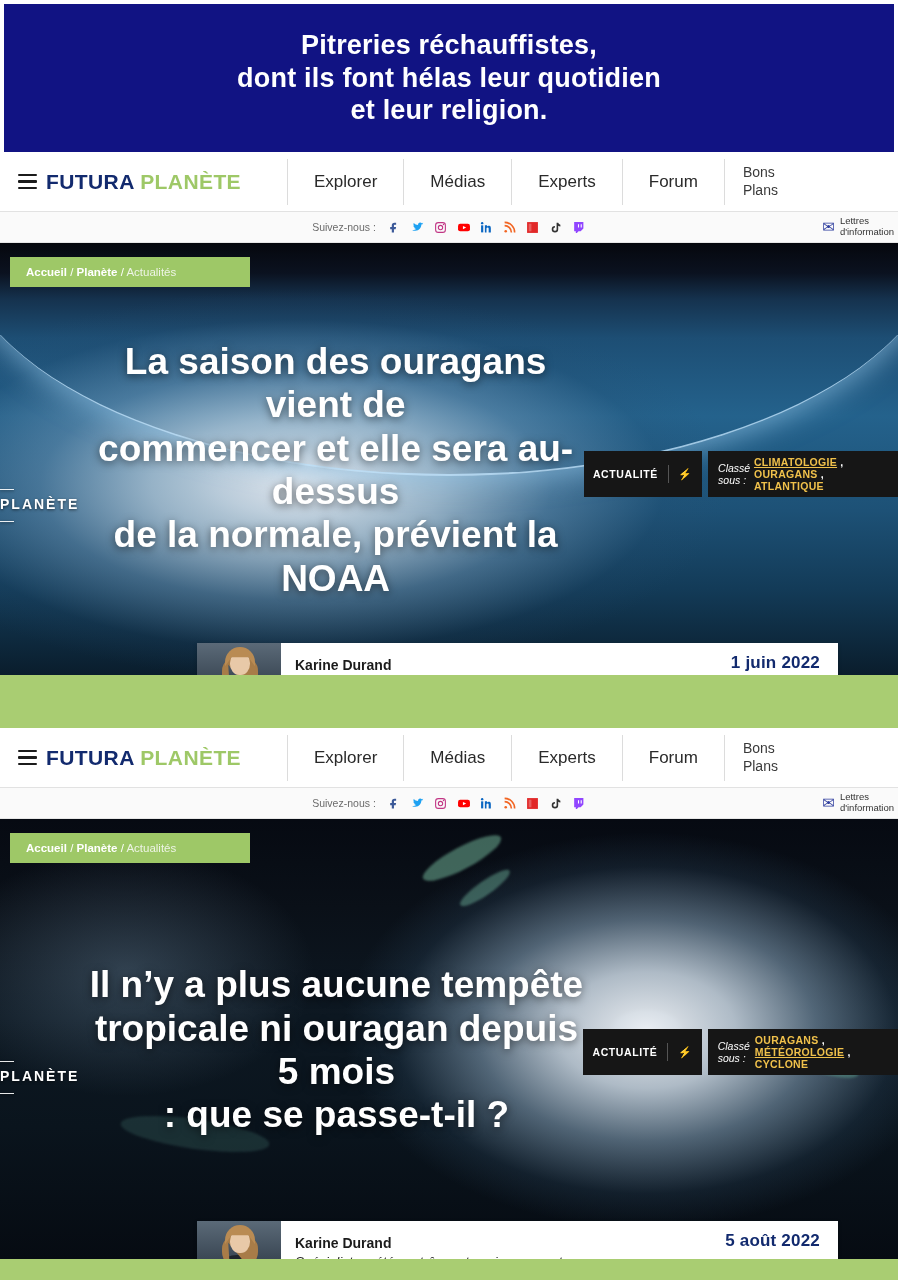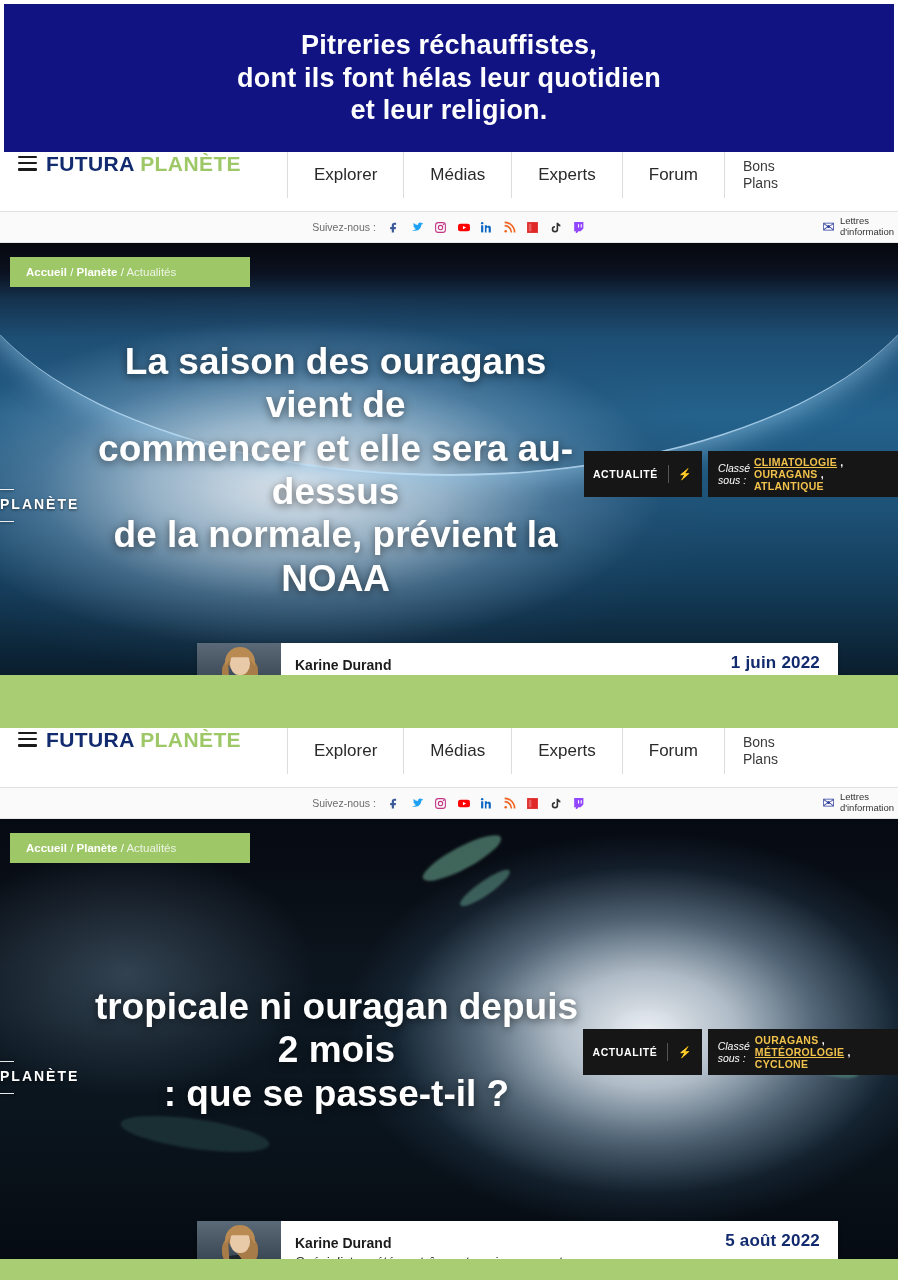--- a/index.html
+++ b/index.html
@@ -37,21 +37,21 @@
   .banner div { white-space: nowrap; }
 
   
   .siteheader {
     position: relative;
     width: 898px;
     height: 60px;
     background: #ffffff;
     border-bottom: 1px solid #e2e2e2;
     display: flex;
-    align-items: flex-start;
+    align-items: center;
   }
   .burger {
     width: 44px;
     display: flex; align-items: center; justify-content: center;
     padding-left: 10px;
   }
   .burger .bars { display: block; }
   .burger .bars i {
     display: block;
     width: 19px; height: 2.2px;
@@ -615,21 +615,22 @@
         <span class="bold">Planète</span>
         <span> / </span>
         <span class="dim">Actualités</span>
       </div>
 
       <div class="hero-inner">
         <div class="kicker" style="margin-top:73px;">
           <span class="dash">— </span><span>PLANÈTE</span><span class="dash"> —</span>
         </div>
         <h1 class="hero-title" style="margin-top:22px;">
-          <div>tropicale ni ouragan depuis 2 mois</div>
+          <div>Il n’y a plus aucune tempête</div>
+          <div>tropicale ni ouragan depuis 5 mois</div>
           <div>: que se passe-t-il ?</div>
         </h1>
         <div class="tagrow" style="margin-top:26px;">
           <div class="tag-actu">
             <span>ACTUALITÉ</span>
             <span class="sep"></span>
             <span class="bolt">⚡</span>
           </div>
           <div class="tag-class">
             <span>Classé sous :</span>

